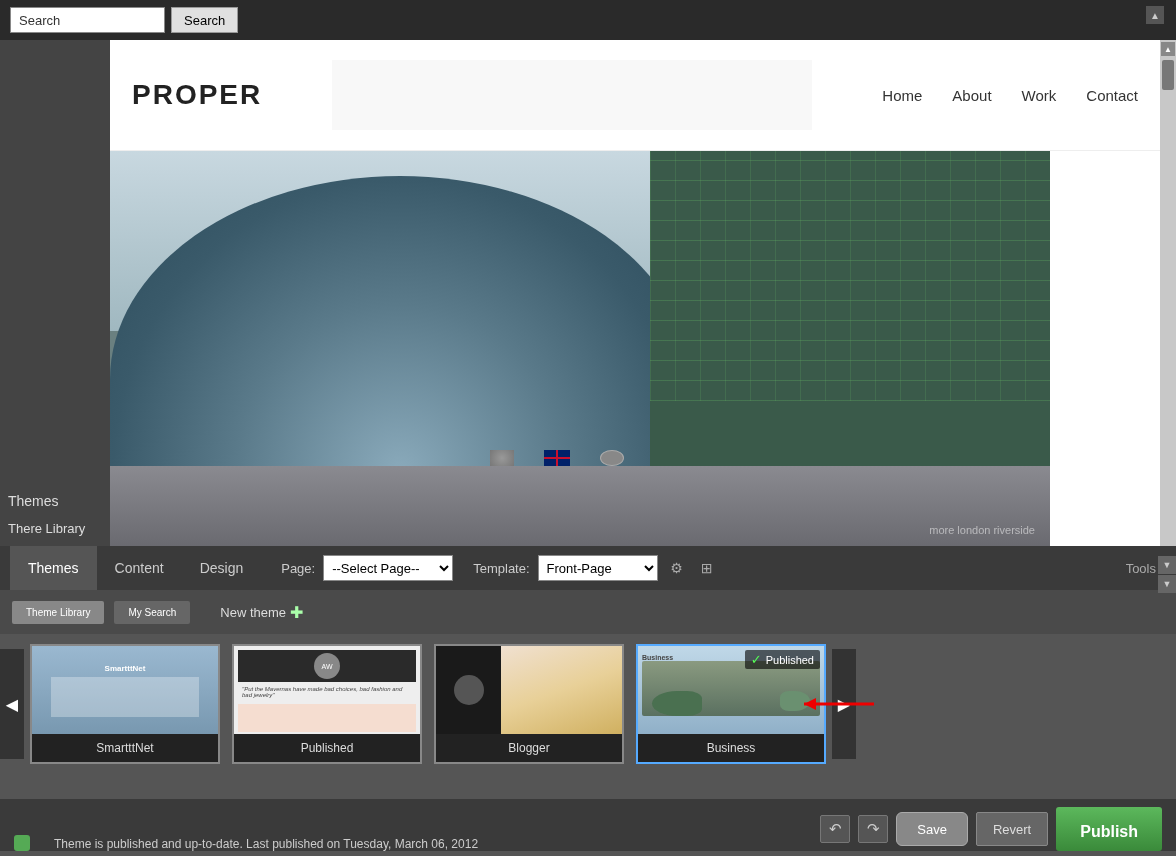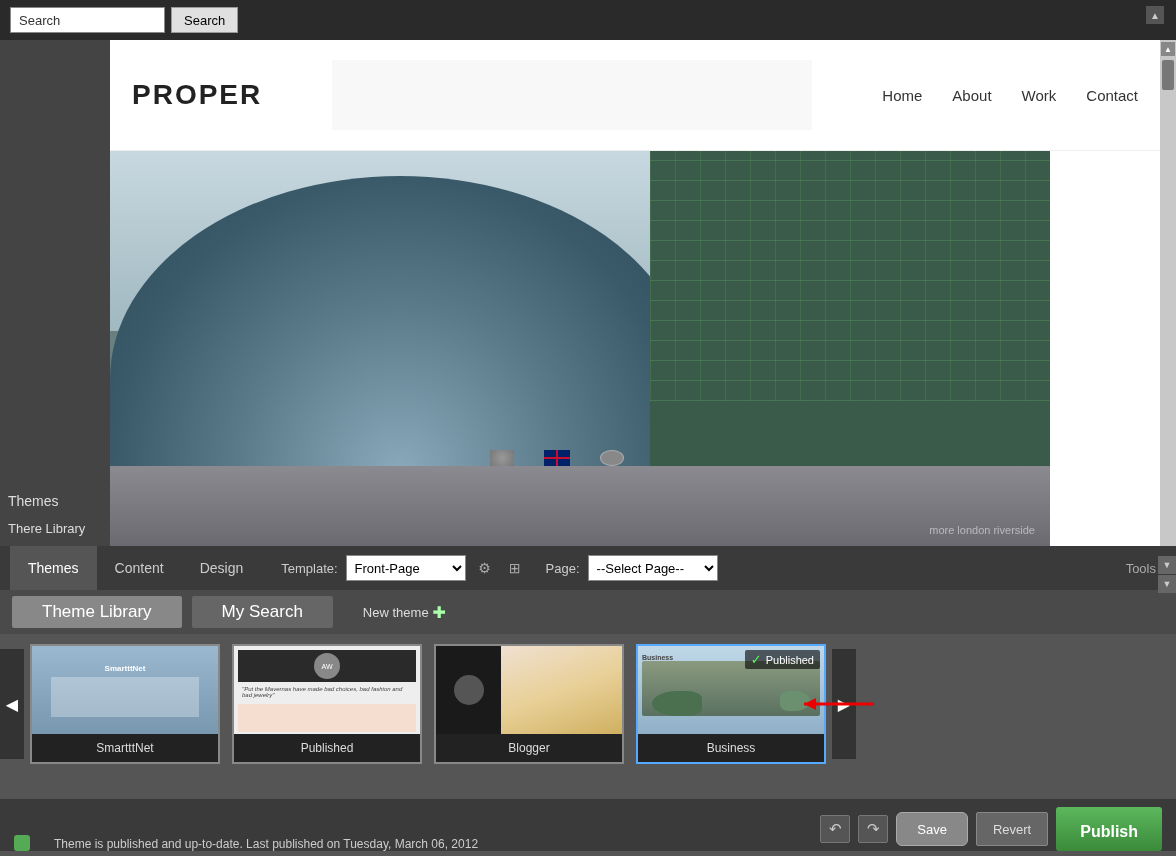--- a/index.html
+++ b/index.html
@@ -151,22 +151,22 @@
     
     .theme-library-bar {
       background: #4a4a4a;
       height: 44px;
       display: flex;
       align-items: center;
       padding: 0 12px;
       gap: 10px;
     }
     .theme-lib-btn {
-      padding: 6px 30px;
-      font-size: 17px;
+      padding: 6px 14px;
+      font-size: 10px;
       cursor: pointer;
       color: #fff;
       border: none;
       background: #666;
       border-radius: 2px;
     }
     .theme-lib-btn.active {
       background: #888;
     }
     .new-theme-btn {
@@ -534,39 +534,39 @@
       <div style="width:12px; height:30px; background:#777; border-radius:2px; margin-top:4px;"></div>
     </div>
   </div>
 
   <div class="toolbar-tabs">
     <div class="tab-item active">Themes</div>
     <div class="tab-item">Content</div>
     <div class="tab-item">Design</div>
 
     <div class="template-section">
+      <span class="page-label">Page:</span>
+      <select class="page-select">
+        <option>--Select Page--</option>
+        <option>Home</option>
+        <option>About</option>
+        <option>Work</option>
+        <option>Contact</option>
+      </select>
+    </div>
+
+    <div class="template-section">
       <span class="template-label">Template:</span>
       <select class="template-select">
         <option>Front-Page</option>
         <option>Blog</option>
         <option>Gallery</option>
       </select>
       <span class="icon-btn">⚙</span>
       <span class="icon-btn">⊞</span>
-    </div>
-
-    <div class="template-section">
-      <span class="page-label">Page:</span>
-      <select class="page-select">
-        <option>--Select Page--</option>
-        <option>Home</option>
-        <option>About</option>
-        <option>Work</option>
-        <option>Contact</option>
-      </select>
     </div>
 
     <div class="toolbar-right">Tools</div>
   </div>
 
   <div class="theme-library-bar">
     <button class="theme-lib-btn active">Theme Library</button>
     <button class="theme-lib-btn">My Search</button>
     <div class="new-theme-btn">
       <span>New theme</span>

